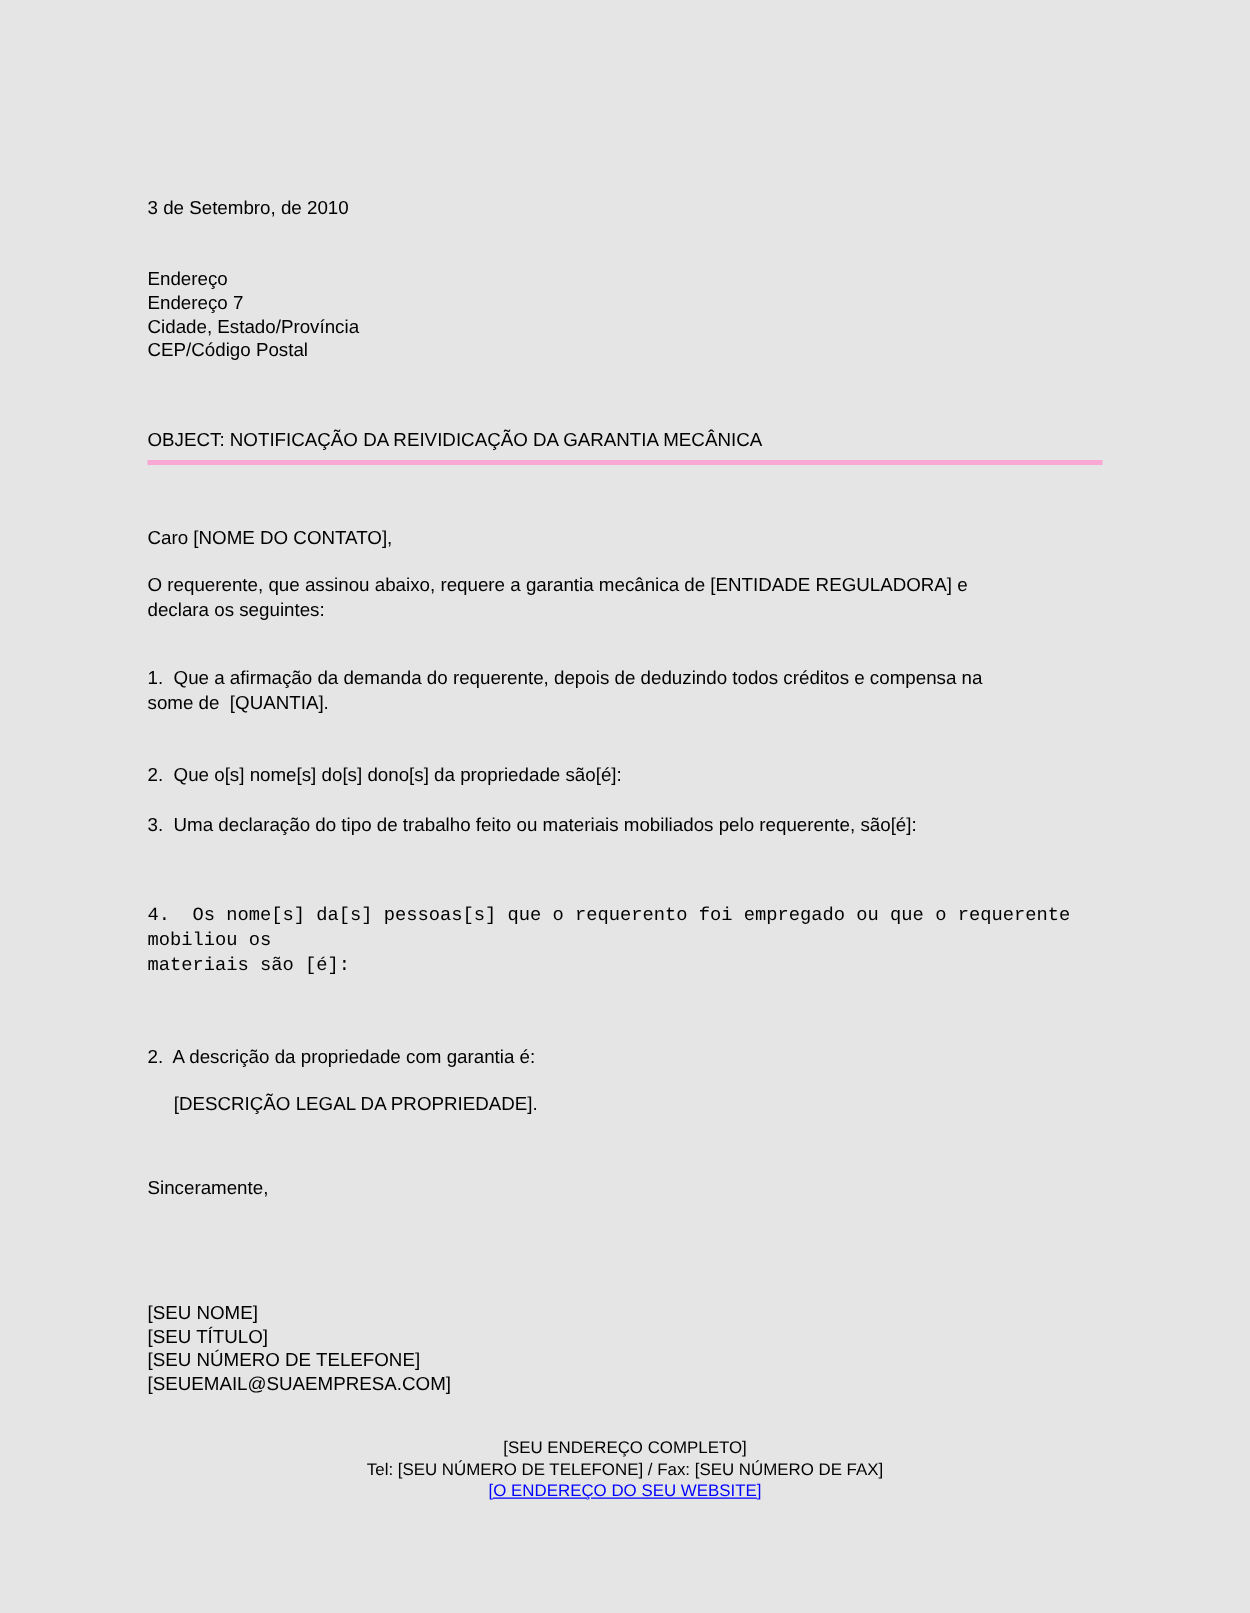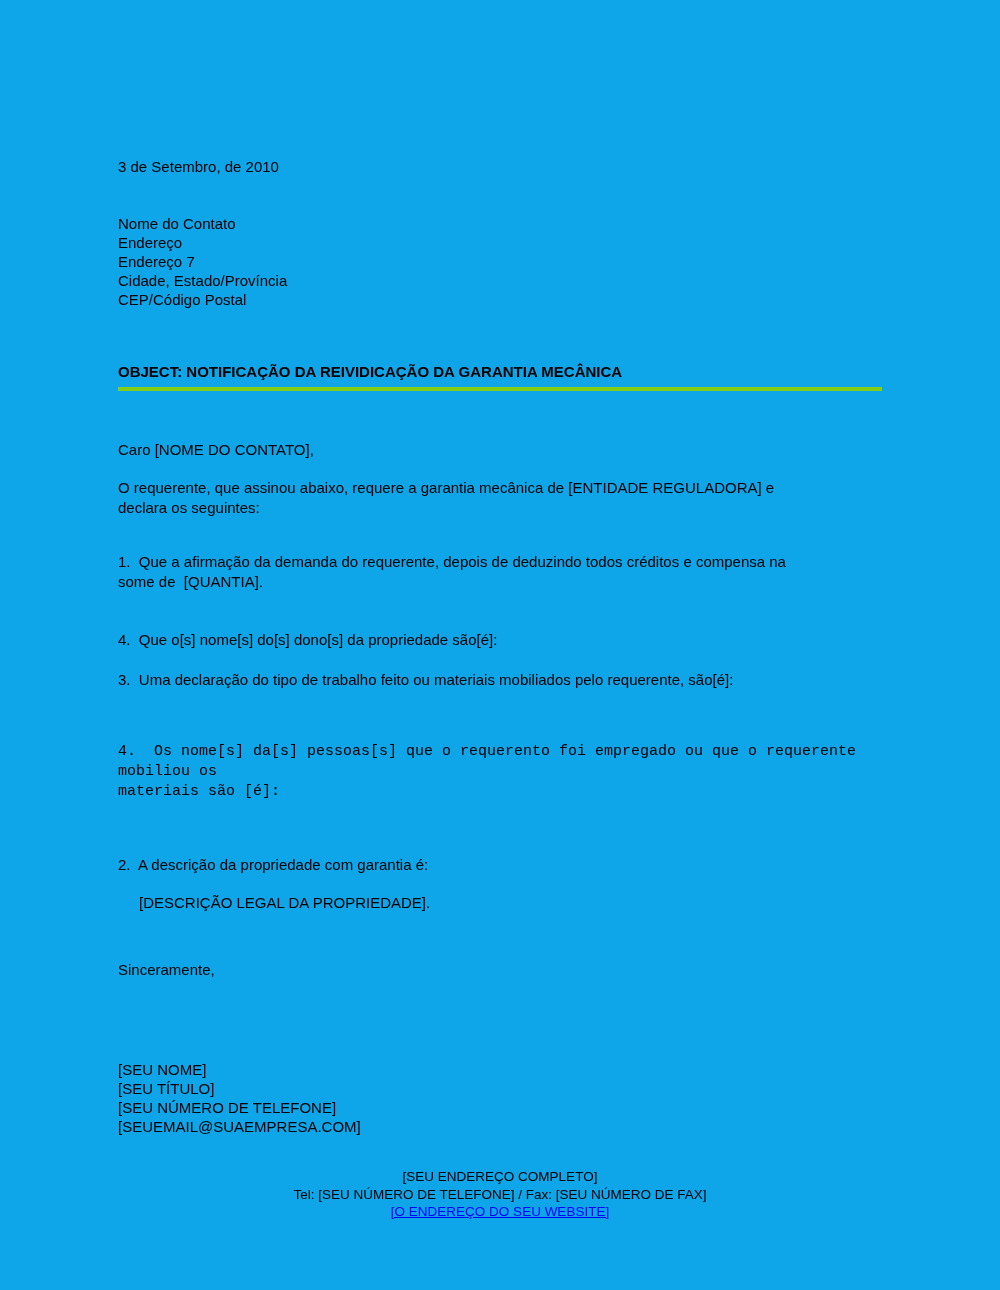--- a/index.html
+++ b/index.html
@@ -1,37 +1,37 @@
 <!DOCTYPE html>
 <html><head>
 <meta charset="utf-8">
 <style>
   html, body { margin: 0; padding: 0; background: #ffffff; }
   .page {
     position: relative;
     width: 1000px;
     height: 1290px;
-    background: #0ea5e9;
+    background: #e5e5e5;
     color: #000000;
     font-family: "Liberation Sans", sans-serif;
     font-size: 15px;
     line-height: 20px;
     box-sizing: border-box;
     padding: 157px 118px 0 118px;
     overflow: hidden;
   }
   .pre { white-space: pre-wrap; }
   .date-line { line-height: 19px; }
   .recipient-block { margin-top: 38px; line-height: 19px; }
   .subject-heading {
     margin-top: 53px;
-    font-weight: bold;
+    font-weight: normal;
     line-height: 20px;
     padding-bottom: 5px;
-    border-bottom: 4px solid #84cc16;
+    border-bottom: 4px solid #f9a8d4;
   }
   .salutation { margin-top: 49px; }
   .intro-para { margin-top: 18px; }
   .item-1 { margin-top: 34px; }
   .item-2 { margin-top: 38px; }
   .item-3 { margin-top: 20px; }
   .item-4 { margin-top: 52px; font-family: Liberation Mono, monospace; }
   .item-5 { margin-top: 53px; }
   .property-descr { margin-top: 18px; padding-left: 21px; }
   .closing-line { margin-top: 47px; line-height: 19px; }
@@ -50,37 +50,36 @@
   }
 </style>
 </head>
 <body>
 
 <div class="page">
 
   <div class="date-line">3 de Setembro, de 2010</div>
 
   <div class="recipient-block">
-    <div>Nome do Contato</div>
     <div>Endereço</div>
     <div>Endereço 7</div>
     <div>Cidade, Estado/Província</div>
     <div>CEP/Código Postal</div>
   </div>
 
   <div class="subject-heading">OBJECT: NOTIFICAÇÃO DA REIVIDICAÇÃO DA GARANTIA MECÂNICA</div>
 
   <div class="salutation">Caro [NOME DO CONTATO],</div>
 
   <div class="pre intro-para">O requerente, que assinou abaixo, requere a garantia mecânica de [ENTIDADE REGULADORA] e
 declara os seguintes:</div>
 
   <div class="pre item-1">1.  Que a afirmação da demanda do requerente, depois de deduzindo todos créditos e compensa na
 some de  [QUANTIA].</div>
-  <div class="pre item-2">4.  Que o[s] nome[s] do[s] dono[s] da propriedade são[é]:</div>
+  <div class="pre item-2">2.  Que o[s] nome[s] do[s] dono[s] da propriedade são[é]:</div>
   <div class="pre item-3">3.  Uma declaração do tipo de trabalho feito ou materiais mobiliados pelo requerente, são[é]:</div>
   <div class="pre item-4">4.  Os nome[s] da[s] pessoas[s] que o requerento foi empregado ou que o requerente mobiliou os
 materiais são [é]:</div>
   <div class="pre item-5">2.  A descrição da propriedade com garantia é:</div>
 
   <div class="property-descr">[DESCRIÇÃO LEGAL DA PROPRIEDADE].</div>
 
   <div class="closing-line">Sinceramente,</div>
 
   <div class="signature-block">

